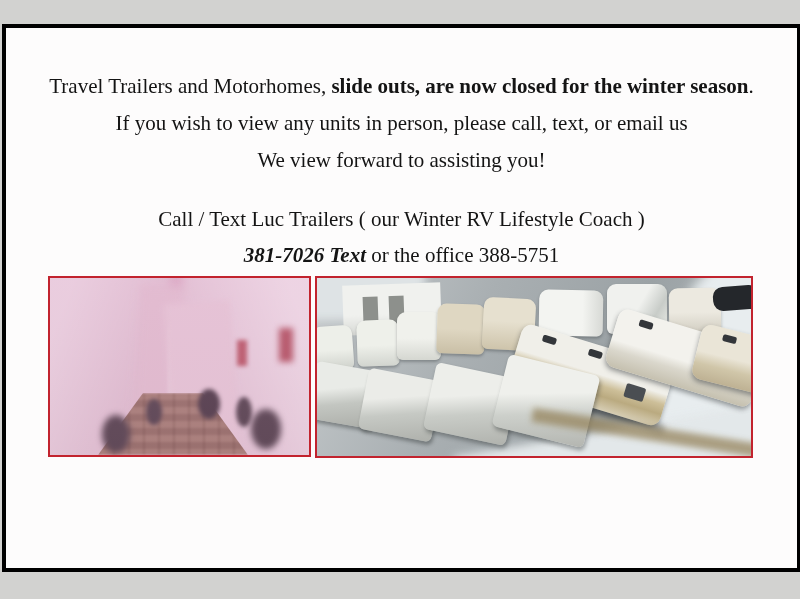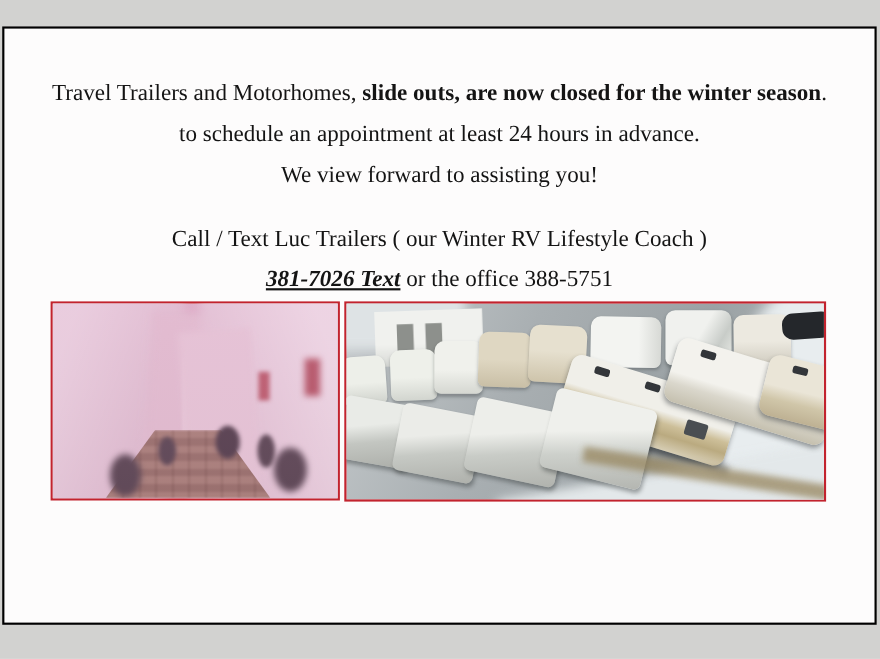--- a/index.html
+++ b/index.html
@@ -4,26 +4,26 @@
 <style>
   html,body{margin:0;padding:0;}
   body{width:800px;height:599px;overflow:hidden;}
   .canvas{
     position:relative;width:800px;height:599px;
     background:#d2d2d0;
     font-family:"Liberation Serif", serif;
   }
   .frame{
     position:absolute;left:2px;top:24px;width:791px;height:540px;
-    background:#fdfcfc;border:2px solid #000000;
+    background:#fdfcfc;border:4px solid #000000;
   }
   .notice{margin-top:40px;text-align:center;color:#141414;}
   .notice .tline{font-size:21px;line-height:37px;white-space:nowrap;}
   .b{font-weight:bold;}
-  .bi{font-weight:bold;font-style:italic;text-decoration:underline;}
+  .bi{font-weight:bold;font-style:italic;}
   .contact{margin-top:22px;text-align:center;color:#141414;}
   .contact .tline{font-size:21px;line-height:36px;white-space:nowrap;}
   .photos{margin-top:3px;margin-left:42px;display:flex;gap:4px;align-items:flex-start;}
   .photo{position:relative;overflow:hidden;border:2px solid #c2232e;box-sizing:border-box;}
   .photo *{position:absolute;}
   
   .photo-left{width:263px;height:181px;
     background:linear-gradient(180deg,#dcb2c9 0%,#d5a8bf 40%,#c79bb0 72%,#cfa3b8 100%);}
   .photo-left::after{content:"";position:absolute;inset:0;
     background:linear-gradient(180deg,rgba(223,152,192,.28),rgba(203,128,168,.22));pointer-events:none;}
@@ -109,21 +109,21 @@
     transform:rotate(17deg);filter:blur(3px);}
 </style>
 </head>
 <body>
 
 <div class="canvas">
   <div class="frame">
 
     <div class="notice">
       <div class="tline"><span>Travel Trailers and Motorhomes, </span><span class="b">slide outs, are now closed for the winter season</span><span>.</span></div>
-      <div class="tline">to schedule an appointment at least 24 hours in advance.</div>
+      <div class="tline">If you wish to view any units in person, please call, text, or email us</div>
       <div class="tline">We view forward to assisting you!</div>
     </div>
 
     <div class="contact">
       <div class="tline">Call / Text Luc Trailers ( our Winter RV Lifestyle Coach )</div>
       <div class="tline"><span class="bi">381-7026 Text</span><span> or the office 388-5751</span></div>
     </div>
 
     <div class="photos">
 

